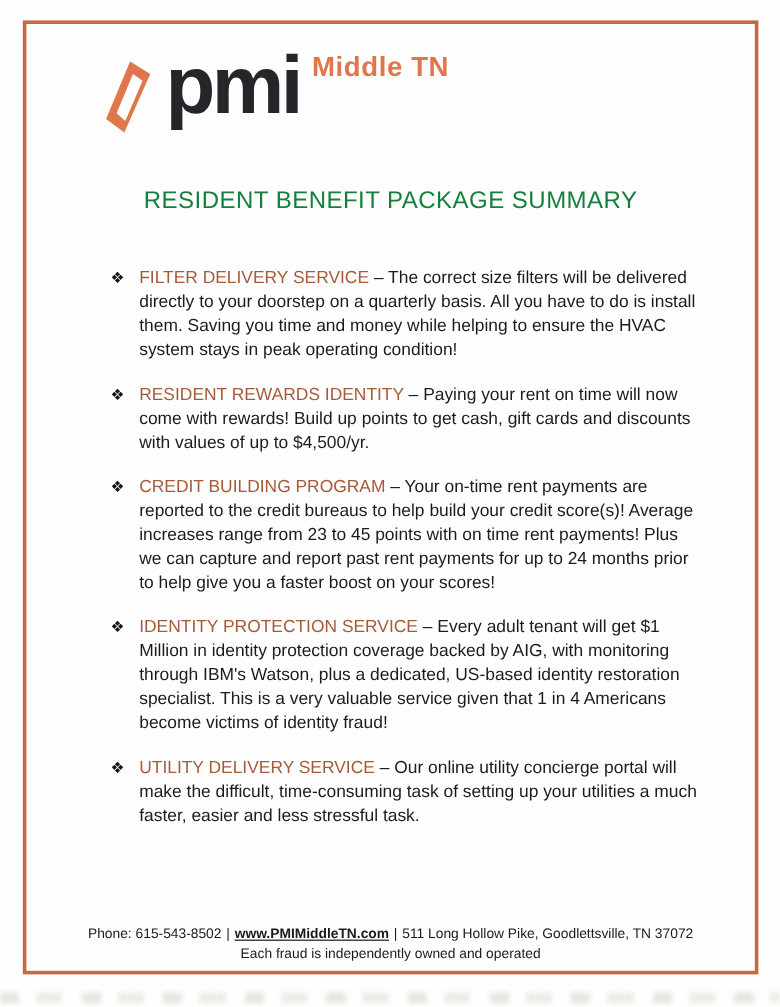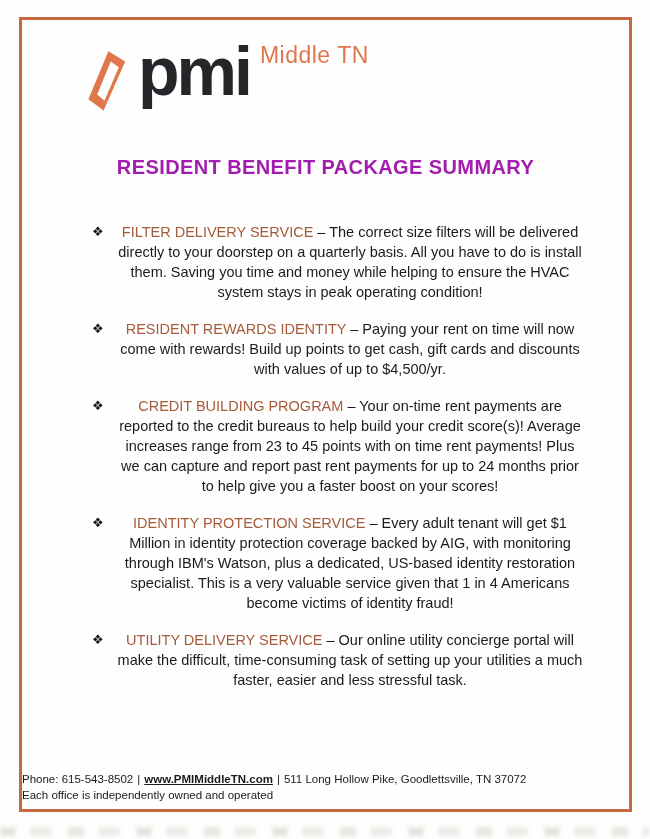--- a/index.html
+++ b/index.html
@@ -19,46 +19,46 @@
   }
   
   .logo{position:absolute;left:60px;top:20px;display:flex;align-items:flex-start;}
   .logo-icon{width:48px;height:76px;margin-right:8px;margin-top:2px;}
   .logo-text{display:flex;flex-direction:row;text-align:center;}
   .brand{
     font-size:68px;font-weight:700;line-height:0.92;
     color:#25262a;letter-spacing:-3px;
   }
   .region{
-    font-size:23px;font-weight:400;color:#e0764b;
+    font-size:23px;font-weight:700;color:#e0764b;
     letter-spacing:0.5px;margin-top:2px;padding-left:10px;
   }
   
   .doc-title{
     position:absolute;top:136px;left:0;right:0;text-align:center;
-    font-size:20px;font-weight:700;color:#a21caf;letter-spacing:0.4px;
+    font-size:20px;font-weight:400;color:#15803d;letter-spacing:0.4px;
   }
   
   .benefit-list{
     position:absolute;top:202px;left:70px;right:45px;
     font-size:14.5px;line-height:20px;
   }
   .benefit-item{display:flex;margin-bottom:17px;}
   .bullet{width:24px;flex:0 0 24px;color:#141414;font-size:13px;line-height:20px;}
-  .benefit-text{flex:1;text-align:center;}
+  .benefit-text{flex:1;}
   .benefit-heading{color:#a55b3a;font-weight:400;}
   .benefit-body{color:#1b1b1b;}
   
   .contact-line{
     position:absolute;top:640px;left:0;right:0;text-align:center;
     font-size:14.5px;font-weight:700;color:#151515;
   }
   
   .footer{
-    position:absolute;bottom:6px;left:0;right:0;text-align:left;
+    position:absolute;bottom:6px;left:0;right:0;text-align:center;
     font-size:11.5px;line-height:16px;color:#1a1a1a;
   }
   .footer-link{color:#1a1a1a;text-decoration:underline;font-weight:700;cursor:pointer;}
   .footer-sep{padding:0 4px;}
   .footer-tagline{display:block;}
   
   .scan-artifact{
     position:absolute;left:0;right:0;top:827px;height:9px;
     background:repeating-linear-gradient(90deg,
       rgba(150,140,110,0.22) 0 16px, rgba(150,140,110,0) 16px 30px,
@@ -110,19 +110,19 @@
       <div class="benefit-item">
         <span class="bullet">❖</span>
         <span class="benefit-text"><span class="benefit-heading">UTILITY DELIVERY SERVICE</span> <span class="benefit-body">– Our online utility concierge portal will make the difficult, time-consuming task of setting up your utilities a much faster, easier and less stressful task.</span></span>
       </div>
 
     </div>
 
 
     <div class="footer">
       <span>Phone: 615-543-8502</span><span class="footer-sep">|</span><span class="footer-link">www.PMIMiddleTN.com</span><span class="footer-sep">|</span><span>511 Long Hollow Pike, Goodlettsville, TN 37072</span>
-      <span class="footer-tagline">Each office is independently owned and operated</span>
+      <span class="footer-tagline">Each fraud is independently owned and operated</span>
     </div>
 
   </div>
 
   <div class="scan-artifact"></div>
 </div>
 
 </body></html>

